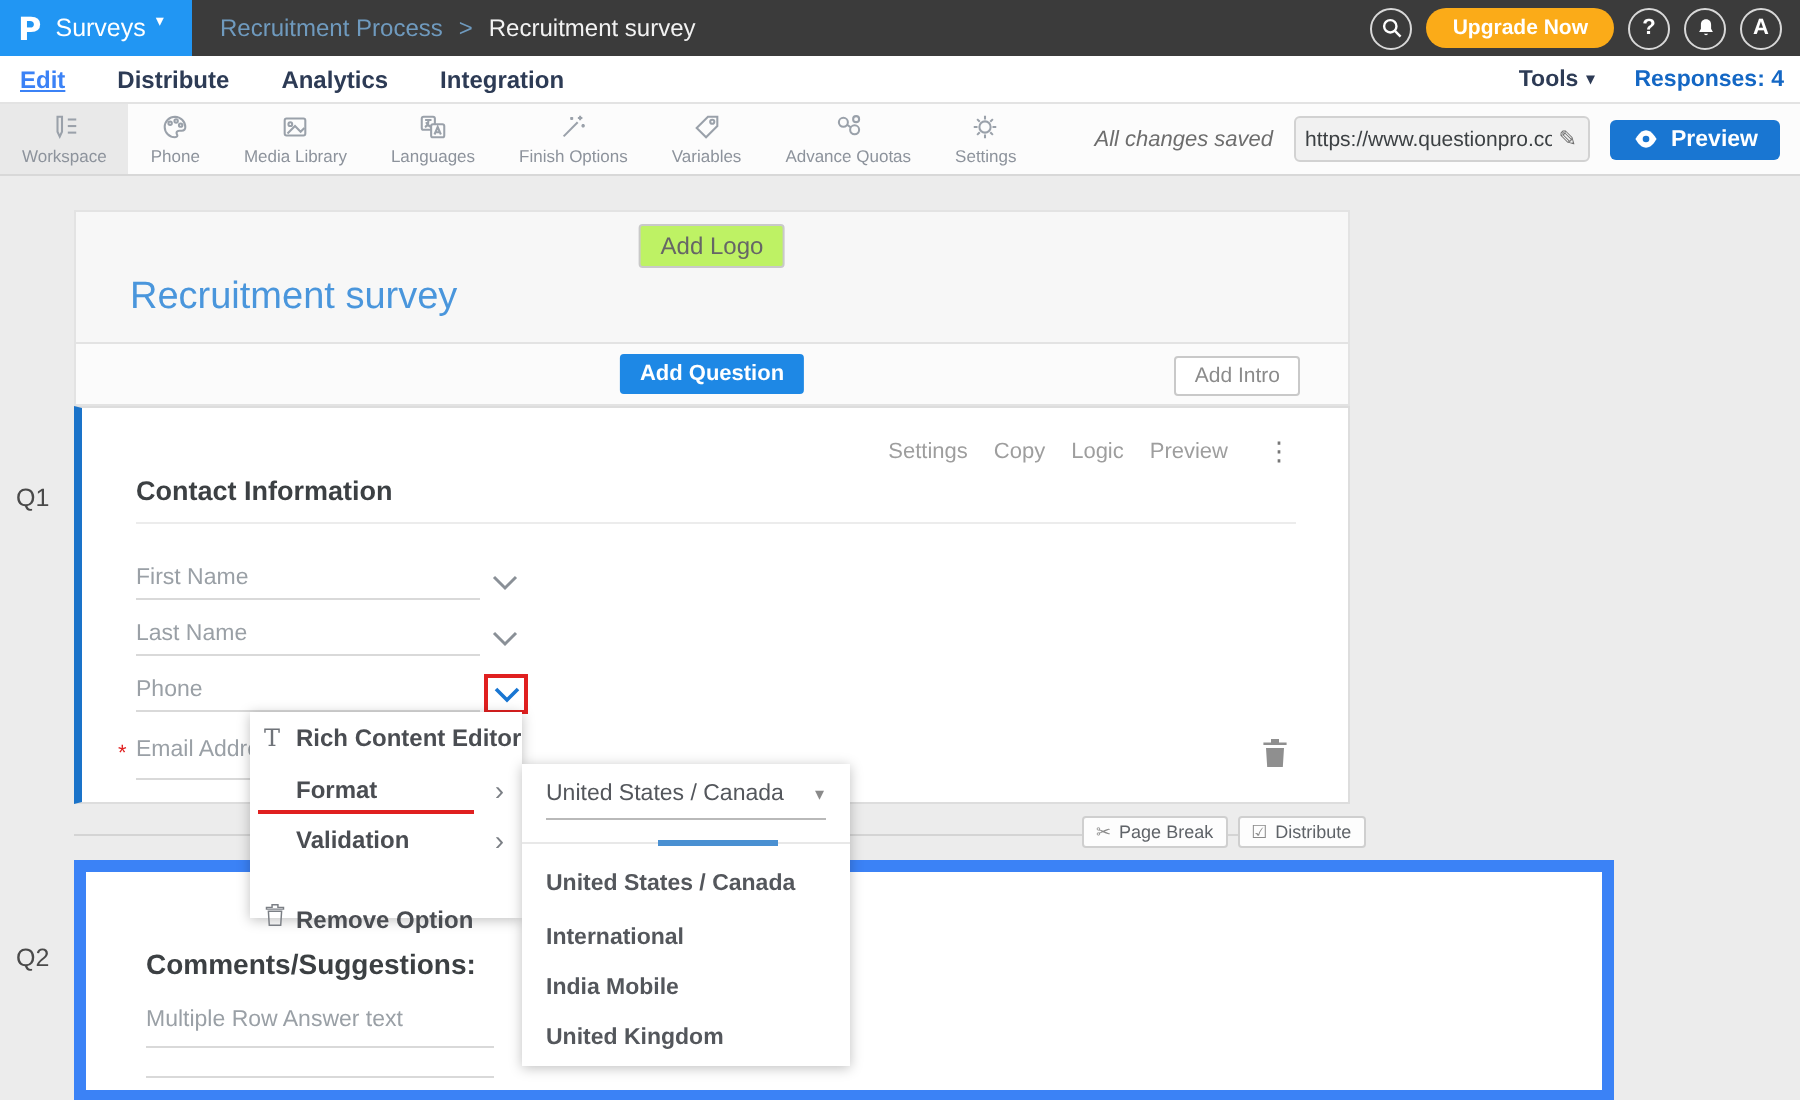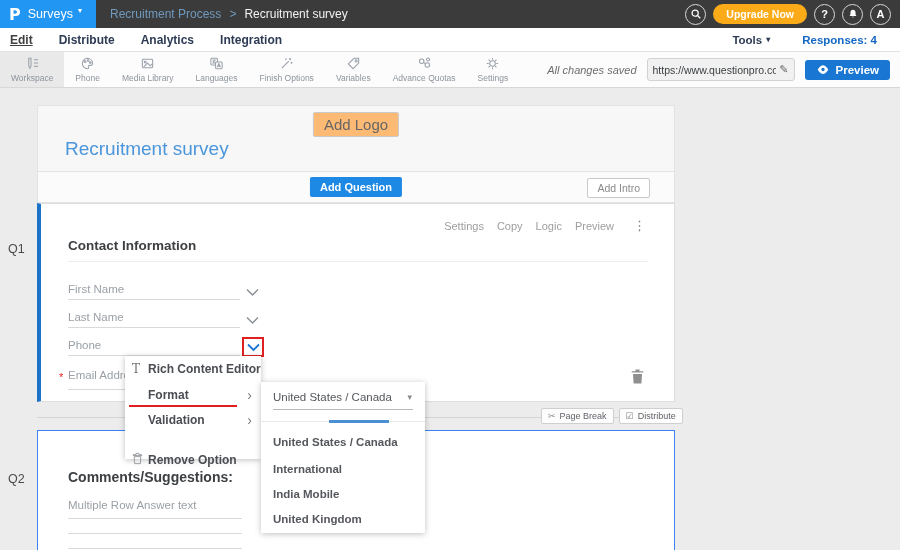--- a/index.html
+++ b/index.html
@@ -22,22 +22,22 @@
               font-weight:bold;box-sizing:border-box;cursor:pointer}
   .upgrade-btn{background:#fbab18;color:#fff;font-size:10.5px;font-weight:bold;
                padding:4px 13px;border-radius:11px;cursor:pointer}
 
   
   .navbar{position:absolute;top:28px;left:0;width:100%;height:24px;background:#fff;
           border-bottom:1px solid #e3e3e3;display:flex;align-items:center;
           font-size:12px;font-weight:bold;color:#2d3b55;box-sizing:border-box;z-index:5}
   .nav-tabs{display:flex;gap:26px;padding-left:10px}
   .nav-tab{cursor:pointer}
-  .nav-tab.active{color:#404040;text-decoration:underline}
-  .navbar-right{margin-left:auto;display:flex;align-items:center;gap:32px;padding-right:23px;font-size:11.5px}
+  .nav-tab.active{color:#3b82f6;text-decoration:underline}
+  .navbar-right{margin-left:auto;display:flex;align-items:center;gap:20px;padding-right:8px;font-size:11.5px}
   .tools-menu{display:flex;align-items:center;gap:4px;cursor:pointer}
   .responses{color:#1467c4}
 
   
   .ribbon{position:absolute;top:52px;left:0;width:100%;height:36px;background:#fcfcfc;
           border-bottom:1px solid #d8d8d8;display:flex;align-items:stretch;box-sizing:border-box;z-index:5}
   .ribbon-item{display:flex;flex-direction:column;align-items:center;justify-content:center;
                gap:2px;padding:0 11px;color:#8d939c;font-size:8.5px;cursor:pointer}
   .ribbon-item.active{background:#e9e9e9}
   .ribbon-item svg{width:15px;height:15px;stroke:#9aa1aa;fill:none;stroke-width:1.1}
@@ -47,22 +47,22 @@
            display:flex;align-items:center;font-size:10.5px;color:#3c4043;padding:0 5px;
            box-sizing:border-box;white-space:nowrap;overflow:hidden;cursor:text}
   .url-text{overflow:hidden;text-overflow:clip;flex:1}
   .edit-icon{color:#6d6d6d;font-size:11px;margin-left:3px}
   .preview-btn{background:#1976d2;color:#fff;font-size:11.5px;font-weight:bold;border-radius:3px;
                padding:4px 11px;display:flex;align-items:center;gap:6px;cursor:pointer}
 
   
   .survey-head{position:absolute;left:37px;top:105px;width:638px;height:67px;background:#f7f7f7;
                border:1px solid #e3e3e3;box-sizing:border-box;z-index:1}
-  .add-logo-btn{position:absolute;left:50%;transform:translateX(-50%);top:6px;background:#fdba74;
-                border:1px solid #c9c9c9;border-radius:2px;font-size:15px;color:#666;
+  .add-logo-btn{position:absolute;left:50%;transform:translateX(-50%);top:6px;background:#bef264;
+                border:1px solid #c9c9c9;border-radius:2px;font-size:12px;color:#666;
                 padding:3px 10px;cursor:pointer;white-space:nowrap}
   .survey-title{position:absolute;left:27px;top:32px;font-size:19px;color:#4a96dc}
   .add-row{position:absolute;left:37px;top:172px;width:638px;height:31px;background:#fbfbfb;
            border:1px solid #e3e3e3;border-top:none;box-sizing:border-box;z-index:1}
   .add-question-btn{position:absolute;left:50%;transform:translateX(-50%);top:5px;background:#1e88e5;
                     color:#fff;font-size:11px;font-weight:bold;border-radius:2px;padding:4px 10px;
                     cursor:pointer;white-space:nowrap}
   .add-intro-btn{position:absolute;right:24px;top:6px;background:#fff;border:1px solid #c9c9c9;
                  border-radius:2px;font-size:10.5px;color:#8b8b8b;padding:3px 9px;cursor:pointer}
 
@@ -88,22 +88,22 @@
   .trash-btn{position:absolute;left:589px;top:164px;width:15px;height:17px;cursor:pointer}
 
   
   .page-tools-line{position:absolute;left:37px;top:417px;width:638px;border-bottom:1px solid #d4d4d4;z-index:1}
   .page-tools{position:absolute;left:541px;top:408px;display:flex;gap:5px;z-index:2}
   .tool-chip{background:#fdfdfd;border:1px solid #cfcfcf;border-radius:2px;font-size:9px;color:#5f6368;
              padding:2px 6px;display:flex;gap:4px;align-items:center;cursor:pointer;white-space:nowrap}
   .tool-chip .chip-icon{font-size:9px;color:#8a8a8a}
 
   
-  .q2-card{position:absolute;left:37px;top:430px;width:638px;height:121px;background:#fff;
-           border:1px solid #3b82f6;box-sizing:border-box;z-index:2}
+  .q2-card{position:absolute;left:37px;top:430px;width:770px;height:121px;background:#fff;
+           border:6px solid #3b82f6;box-sizing:border-box;z-index:2}
   .q2-title{position:absolute;left:30px;top:38px;font-size:14px;font-weight:bold;color:#3c4043}
   .q2-placeholder{position:absolute;left:30px;top:68px;font-size:11.5px;color:#9aa0a6}
   .q2-line{position:absolute;left:30px;width:174px;border-bottom:1px solid #d9d9d9}
 
   
   .context-menu{position:absolute;left:125px;top:356px;width:136px;height:103px;background:#fff;
                 box-shadow:0 1px 6px rgba(0,0,0,.25);z-index:10}
   .menu-item{position:absolute;left:0;width:100%;height:26px;cursor:pointer}
   .menu-text{position:absolute;left:23px;top:50%;transform:translateY(-50%);
              font-size:12px;font-weight:600;color:#4a4d52;white-space:nowrap}

